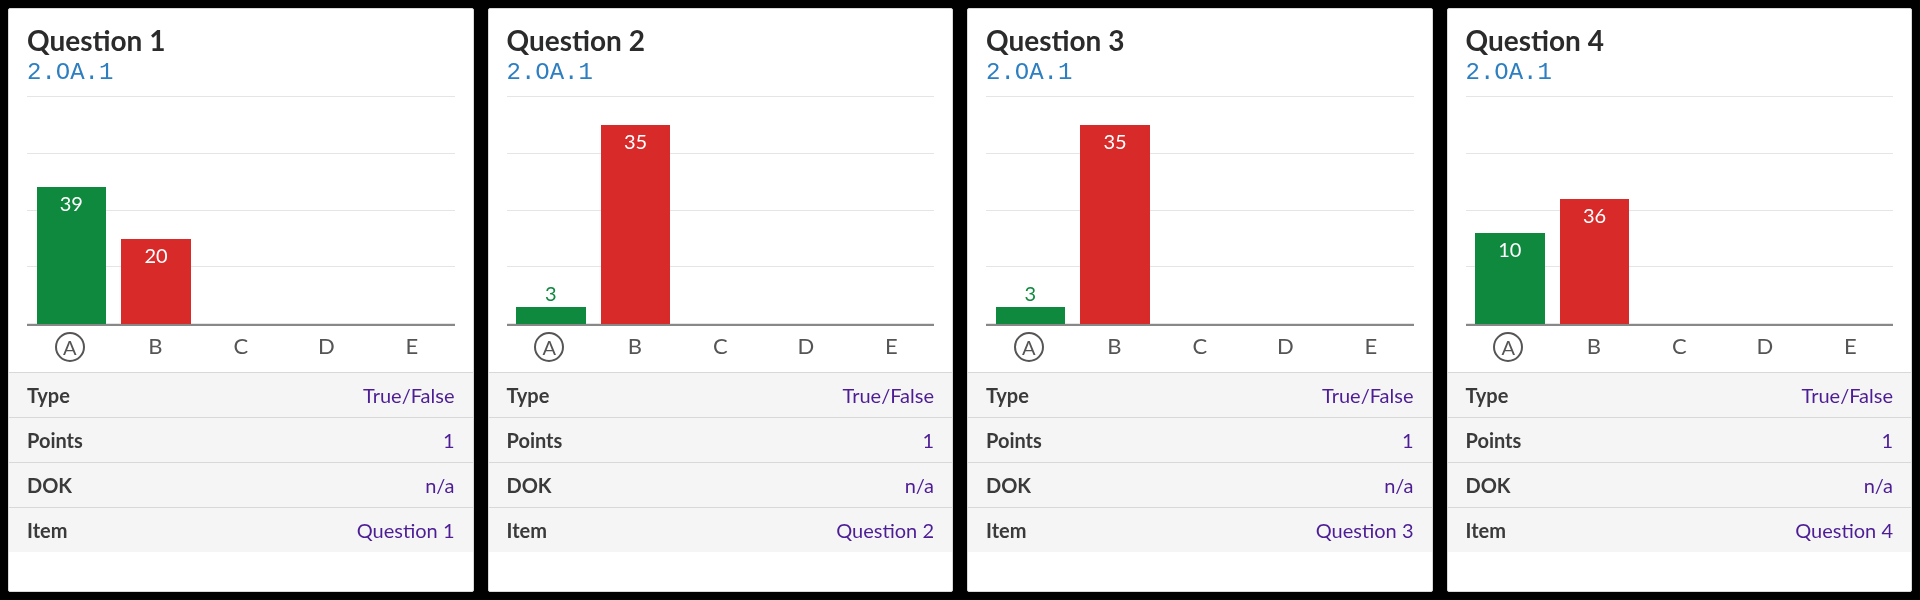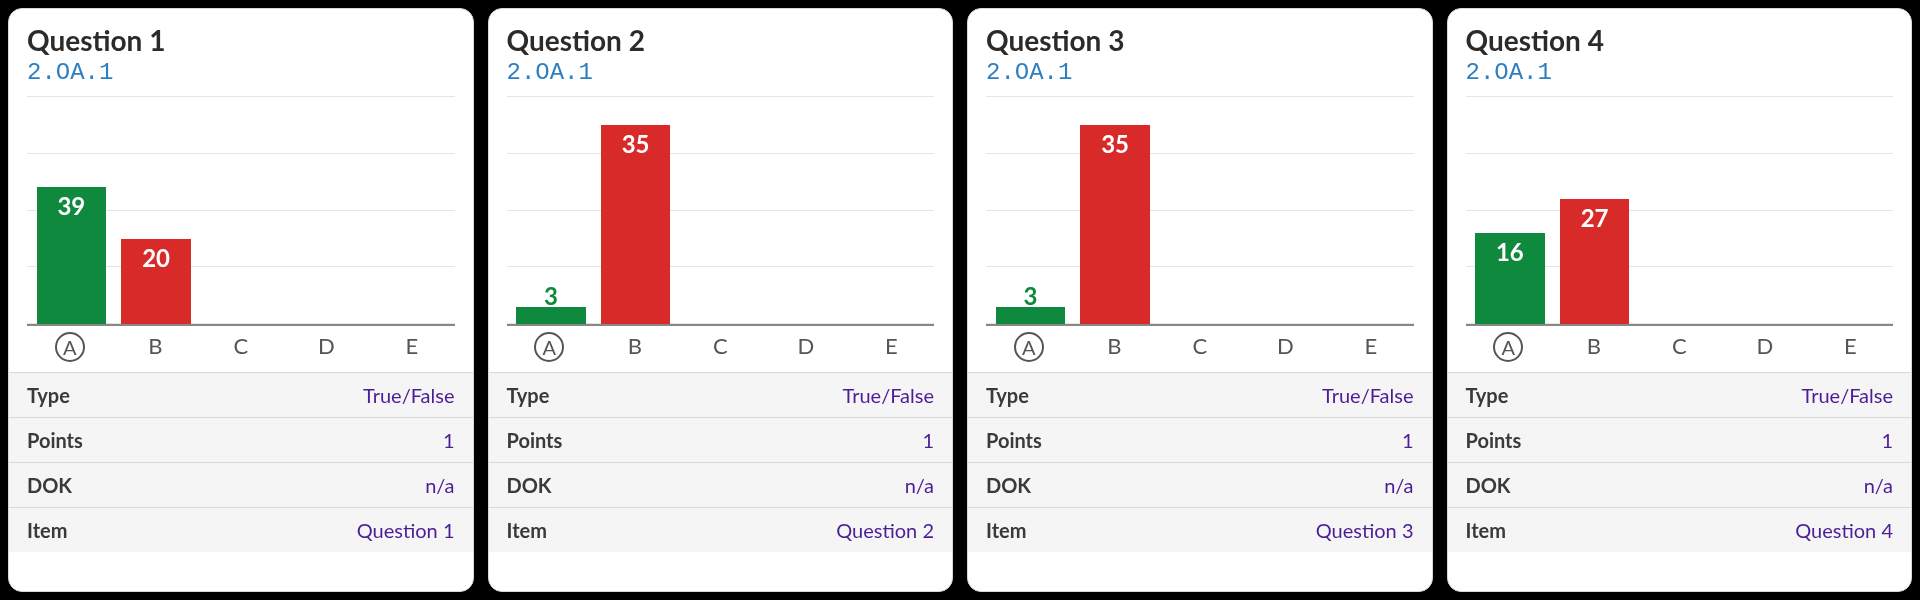--- a/index.html
+++ b/index.html
@@ -12,21 +12,21 @@
   }
   .container {
     display: flex;
     gap: 14px;
     width: 100%;
     height: 100%;
   }
   .card {
     background: #fff;
     border: 1px solid #d8d8d8;
-    border-radius: 14px;
+    border-radius: 2px;
     flex: 1;
     display: flex;
     flex-direction: column;
     overflow: hidden;
   }
   .card-header {
     padding: 14px 18px 6px 18px;
   }
   .card-title {
     font-size: 28px;
@@ -77,22 +77,22 @@
     position: relative;
   }
   .bar.green { background: #0f893e; }
   .bar.red   { background: #d92a2a; }
   .bar-label {
     position: absolute;
     top: 4px;
     left: 50%;
     transform: translateX(-50%);
     color: #fff;
-    font-size: 24px;
-    font-weight: 700;
+    font-size: 20px;
+    font-weight: 400;
   }
   .bar-label.outside {
     top: -26px;
     color: #0f893e;
   }
   .x-axis {
     display: flex;
     margin: 6px 18px 10px 18px;
   }
   .x-tick {
@@ -306,26 +306,26 @@
         <div class="gridlines">
           <div class="gridline"></div>
           <div class="gridline"></div>
           <div class="gridline"></div>
           <div class="gridline"></div>
           <div class="gridline"></div>
         </div>
         <div class="bars">
           <div class="bar-slot">
             <div class="bar green" style="height: 40%;">
-              <div class="bar-label">16</div>
+              <div class="bar-label">10</div>
             </div>
           </div>
           <div class="bar-slot">
             <div class="bar red" style="height: 55%;">
-              <div class="bar-label">27</div>
+              <div class="bar-label">36</div>
             </div>
           </div>
           <div class="bar-slot"></div>
           <div class="bar-slot"></div>
           <div class="bar-slot"></div>
         </div>
       </div>
       <div class="x-axis">
         <div class="x-tick"><span class="circled">A</span></div>
         <div class="x-tick">B</div>

